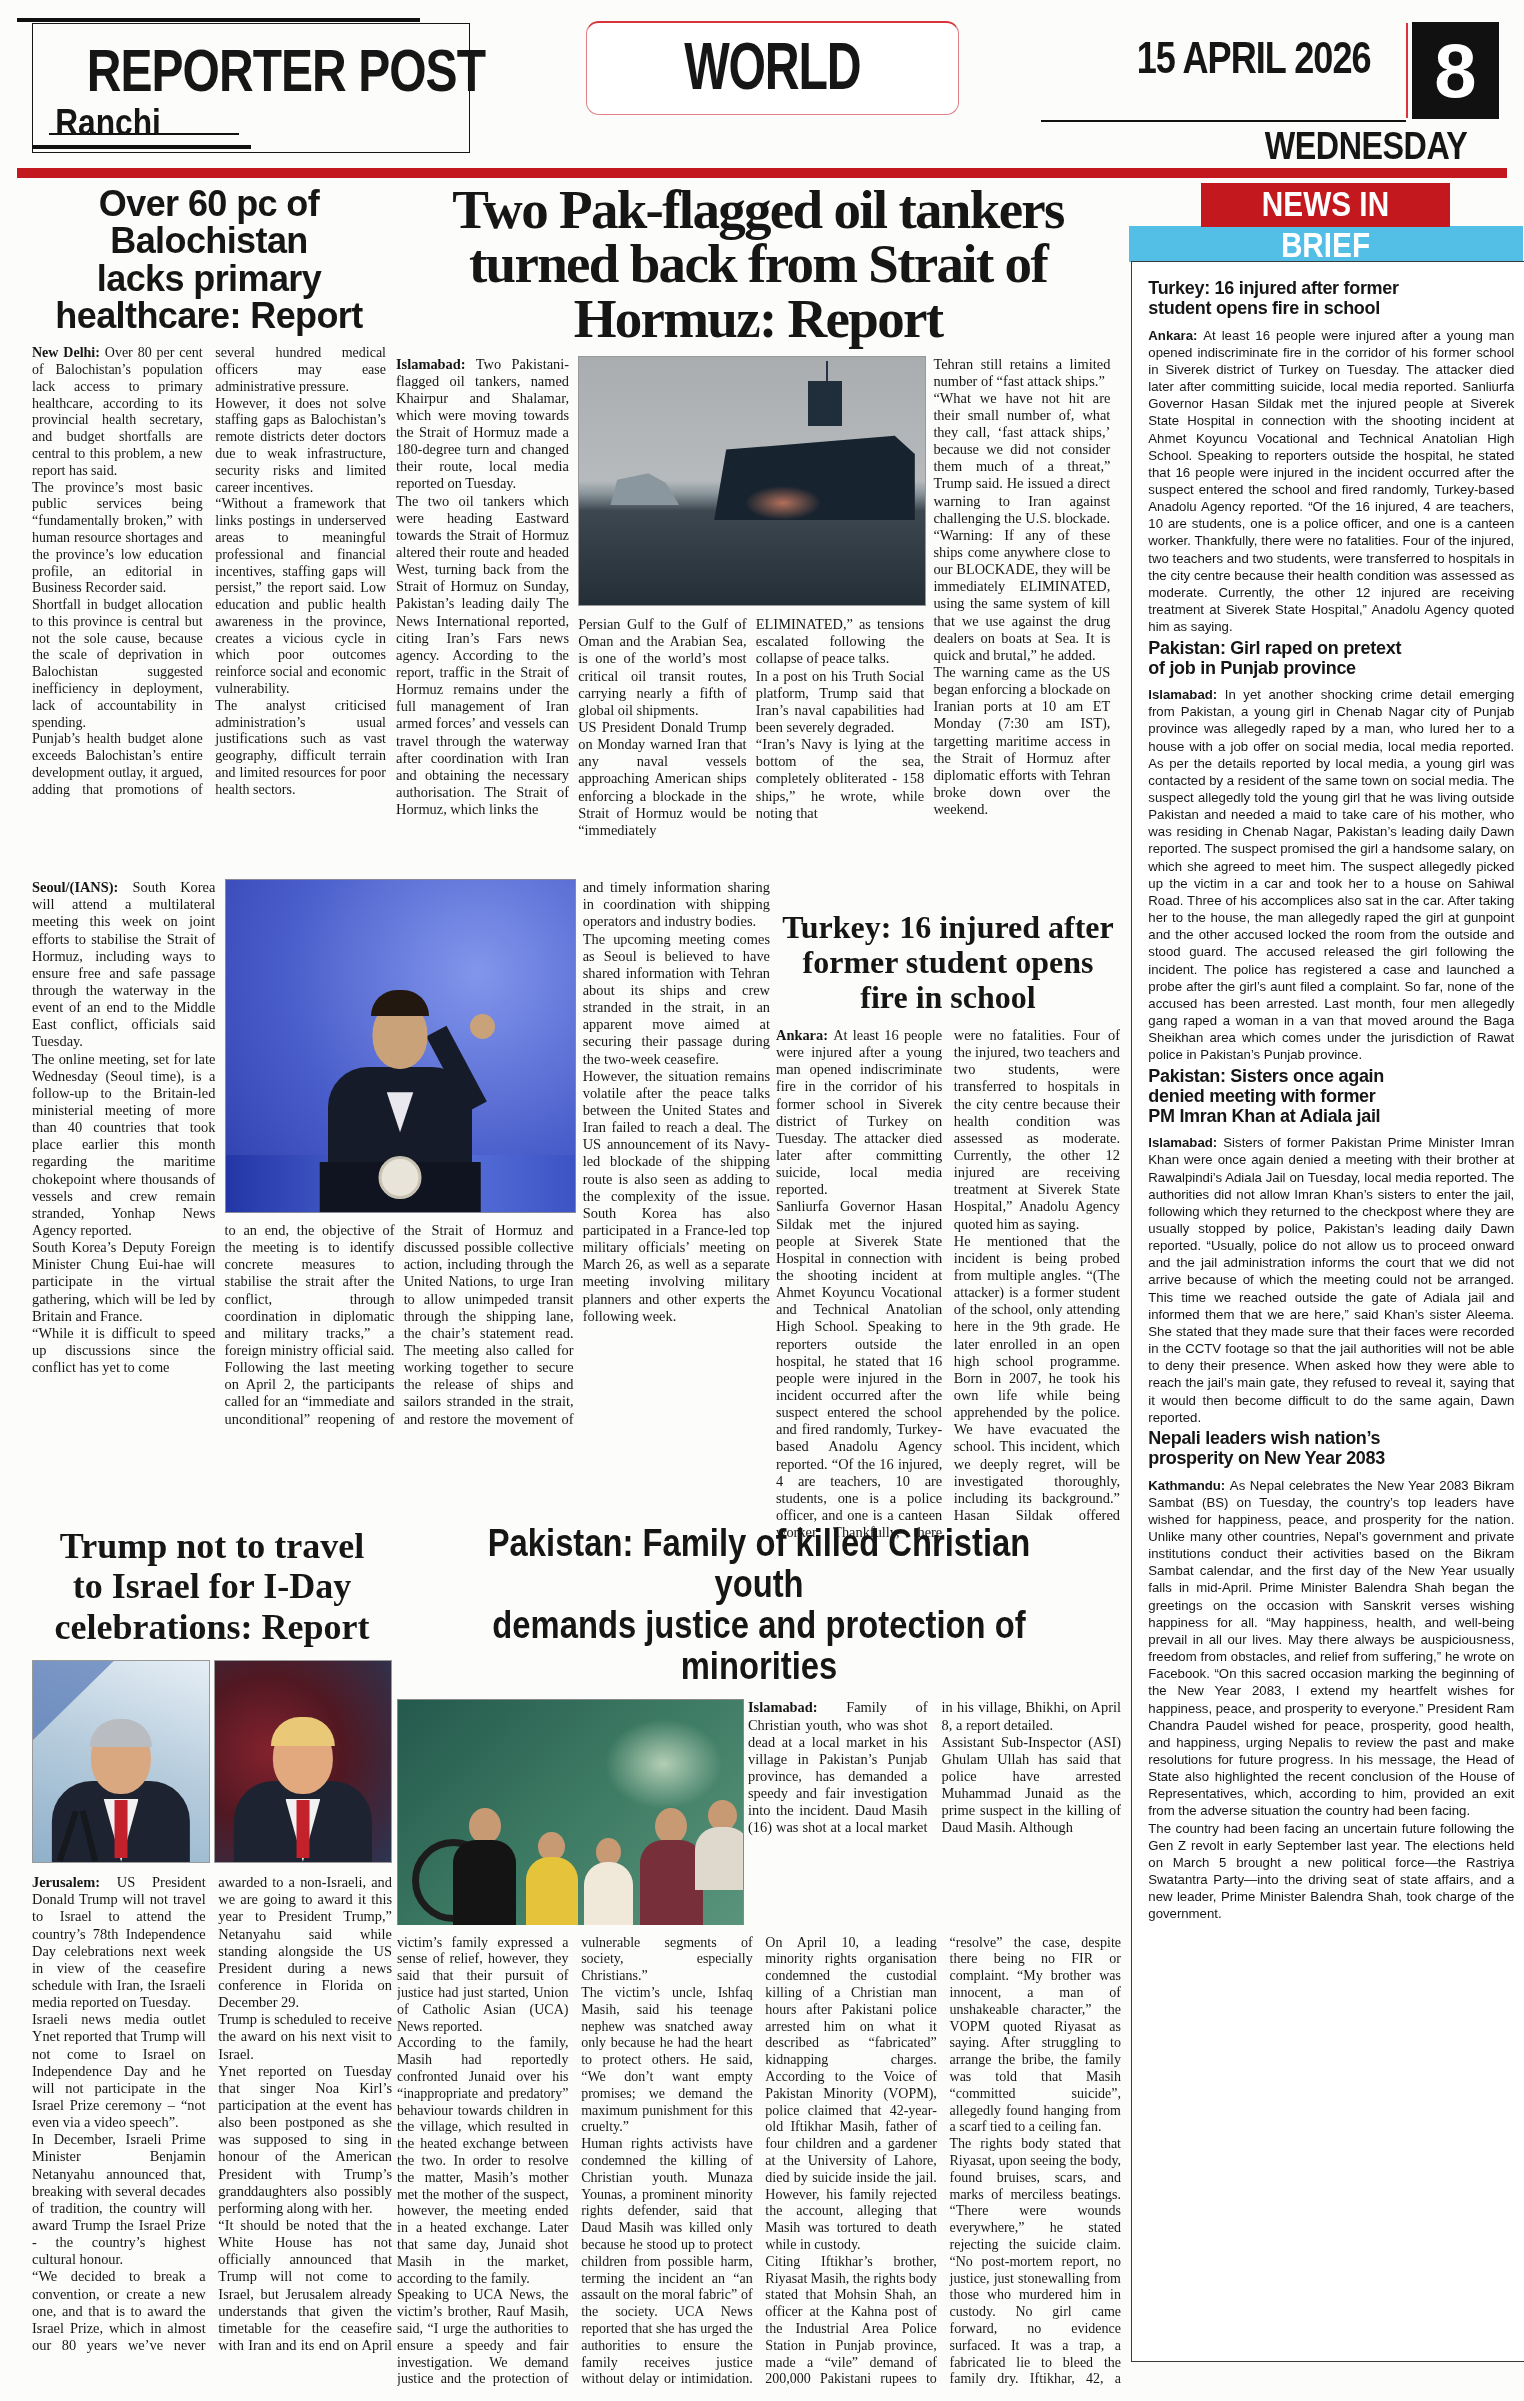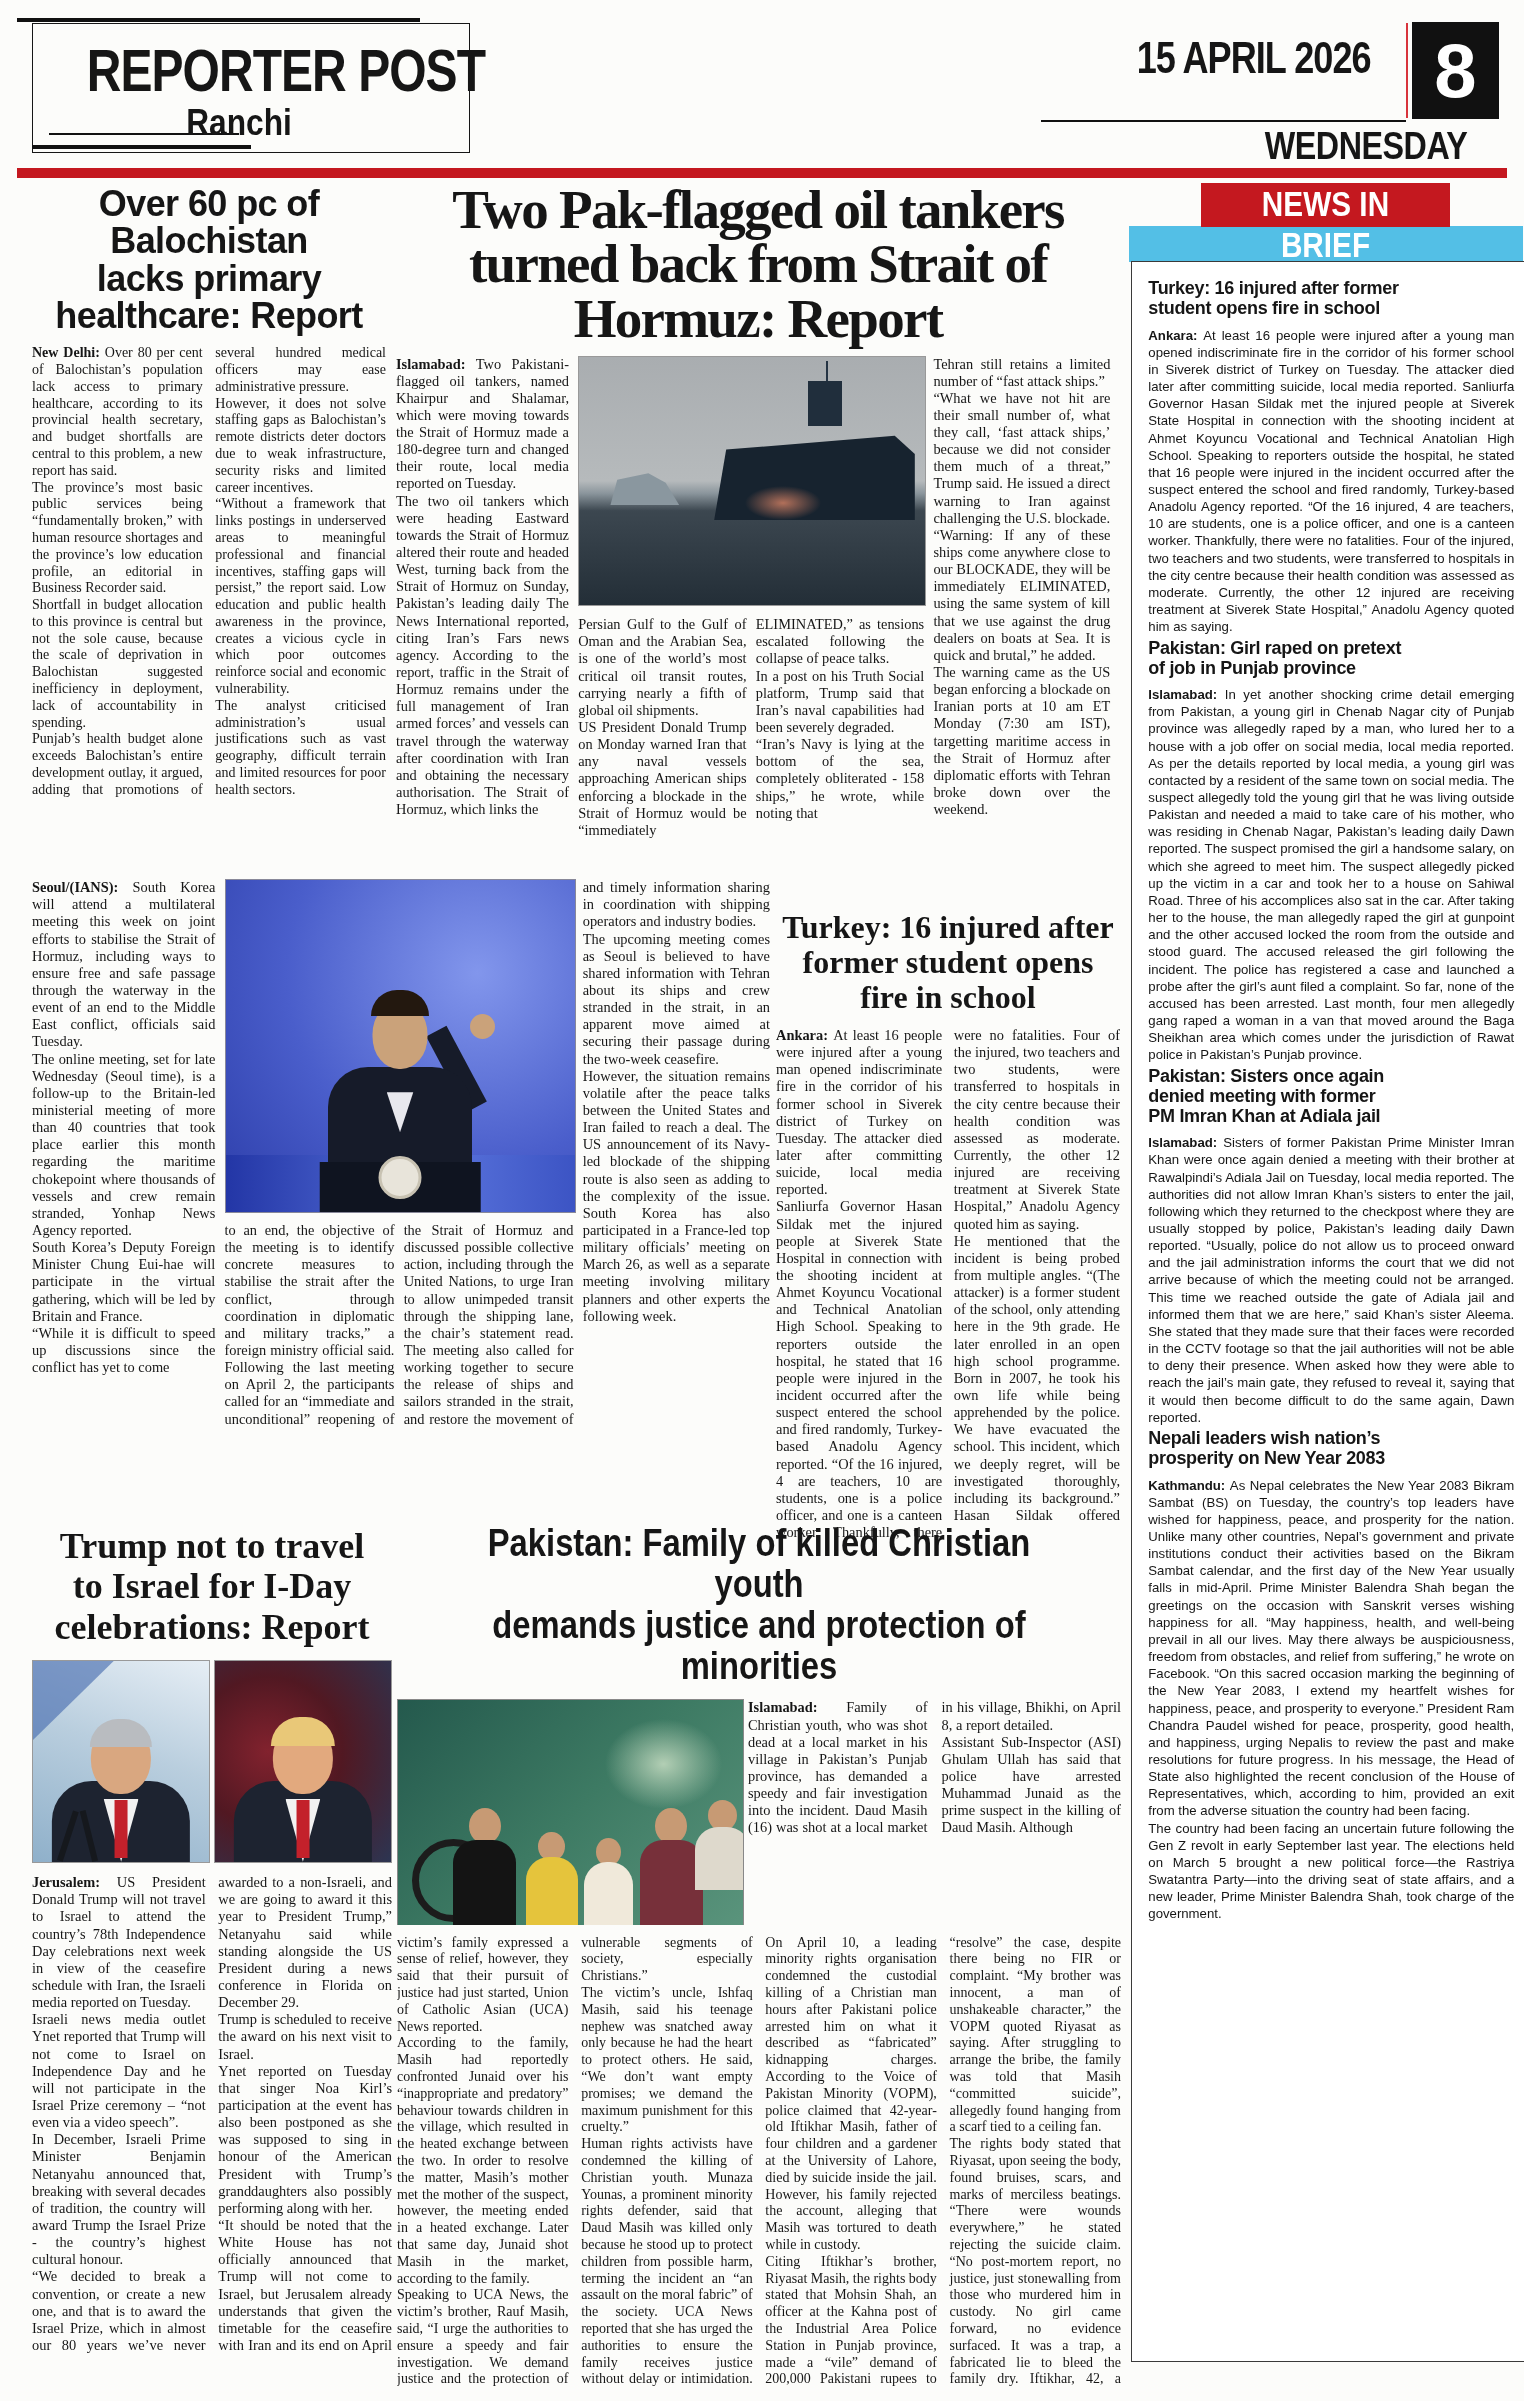--- a/index.html
+++ b/index.html
@@ -9,21 +9,21 @@
   .cond{display:inline-block;transform:scaleX(0.8);transform-origin:50% 50%;white-space:pre-line;}
   .pre{white-space:pre-line;}
   .just{text-align:justify;text-justify:inter-word;}
   .sans{font-family:"Liberation Sans",sans-serif;}
   .dl{font-weight:bold;}
   
   .masthead-box{left:32px;top:23px;width:436px;height:128px;border:1.7px solid #161616;}
   .mh-topline{left:17.3px;top:18.4px;width:403px;height:4px;background:#111;}
   .mh-botline{left:32px;top:145px;width:219px;height:4px;background:#111;}
   .mh-title{left:32px;top:36px;width:507px;text-align:center;font-size:60px;font-weight:bold;letter-spacing:-1.2px;}
-  .mh-city{left:32px;top:102px;width:414px;text-align:center;font-size:36px;font-weight:bold;text-decoration:underline;}
+  .mh-city{left:48px;top:102px;width:414px;text-align:left;font-size:36px;font-weight:bold;text-decoration:underline;}
   .mh-underline{left:49px;top:133px;width:190px;height:2.3px;background:#111;}
   .world-box{left:586px;top:21px;width:371px;height:91px;border:1.7px solid #e2808a;border-top:2.9px solid #d8343c;
              border-radius:12.7px;background:#fff;text-align:center;}
   .world-box span{font-size:67px;font-weight:bold;letter-spacing:-1.7px;line-height:86px;}
   .date-text{left:1110px;top:33px;width:288px;text-align:center;font-size:44px;font-weight:bold;letter-spacing:-1.2px;}
   .date-vline{left:1406px;top:23px;width:1.7px;height:95px;background:#d8343c;}
   .pageno-box{left:1412px;top:22px;width:87px;height:97px;background:#111;text-align:center;}
   .pageno-box span{color:#fff;font-size:76px;font-weight:bold;line-height:97px;}
   .date-rule{left:1041px;top:120px;width:365px;height:2.3px;background:#111;}
   .weekday{left:1174px;top:125px;width:311px;text-align:right;font-size:38px;font-weight:bold;letter-spacing:-0.6px;}
@@ -136,20 +136,21 @@
 
 <div id="page">
 
   <div class="abs mh-topline"></div>
   <div class="abs masthead-box"></div>
   <div class="abs mh-title sans"><span class="cond">REPORTER POST</span></div>
   <div class="abs mh-underline"></div>
   <div class="abs mh-city sans"><span style="transform:scaleX(0.88)" class="cond">Ranchi</span></div>
   <div class="abs mh-botline"></div>
 
+  <div class="abs world-box sans"><span class="cond" style="transform:scaleX(0.72)">WORLD</span></div>
 
   <div class="abs date-text sans"><span class="cond" style="transform:scaleX(0.82)">15 APRIL 2026</span></div>
   <div class="abs date-vline"></div>
   <div class="abs pageno-box"><span class="sans">8</span></div>
   <div class="abs date-rule"></div>
   <div class="abs weekday sans"><span class="cond" style="transform:scaleX(0.85)">WEDNESDAY</span></div>
 
   <div class="abs red-bar"></div>
 
   <div class="abs art-baloch">

